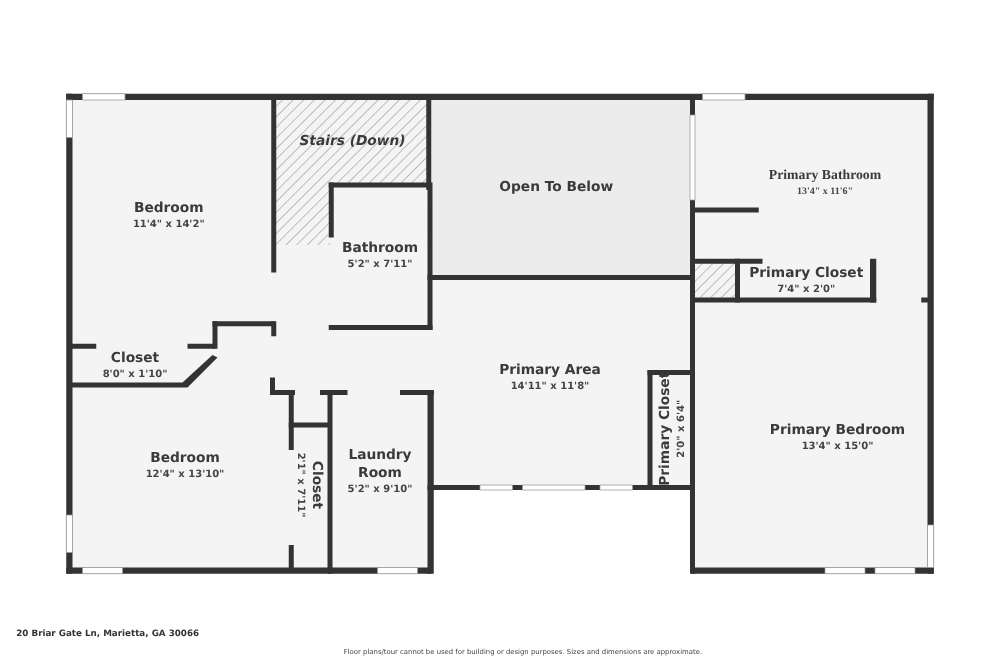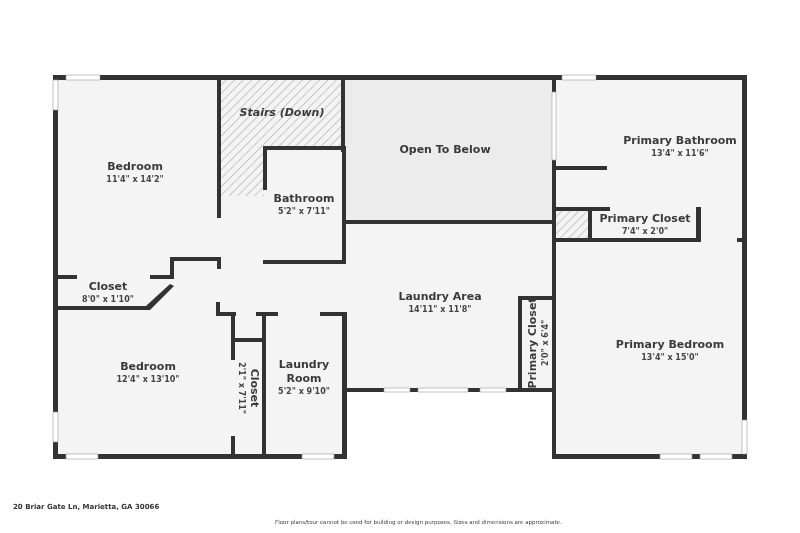--- a/index.html
+++ b/index.html
@@ -119,34 +119,34 @@
 <div class="lbl" style="left:282px;top:113px;font-style:italic;">
   <div class="name">Stairs (Down)</div>
 </div>
 <div class="lbl" style="left:304px;top:204px;">
   <div class="name">Bathroom</div>
   <div class="dim">5'2" x 7'11"</div>
 </div>
 <div class="lbl" style="left:445px;top:150px;">
   <div class="name">Open To Below</div>
 </div>
-<div class="lbl" style="left:680px;top:146px;">
+<div class="lbl" style="left:660px;top:146px;font-family:Liberation Serif, serif;">
   <div class="name">Primary Bathroom</div>
   <div class="dim">13'4" x 11'6"</div>
 </div>
 <div class="lbl" style="left:645px;top:224px;">
   <div class="name">Primary Closet</div>
   <div class="dim">7'4" x 2'0"</div>
 </div>
 <div class="lbl" style="left:108px;top:292px;">
   <div class="name">Closet</div>
   <div class="dim">8'0" x 1'10"</div>
 </div>
 <div class="lbl" style="left:440px;top:302px;">
-  <div class="name">Laundry Area</div>
+  <div class="name">Primary Area</div>
   <div class="dim">14'11" x 11'8"</div>
 </div>
 <div class="lbl vertccw" style="left:538px;top:343px;">
   <div class="name">Primary Closet</div>
   <div class="dim">2'0" x 6'4"</div>
 </div>
 <div class="lbl" style="left:649px;top:350px;margin-left:21px;">
   <div class="name">Primary Bedroom</div>
   <div class="dim">13'4" x 15'0"</div>
 </div>

